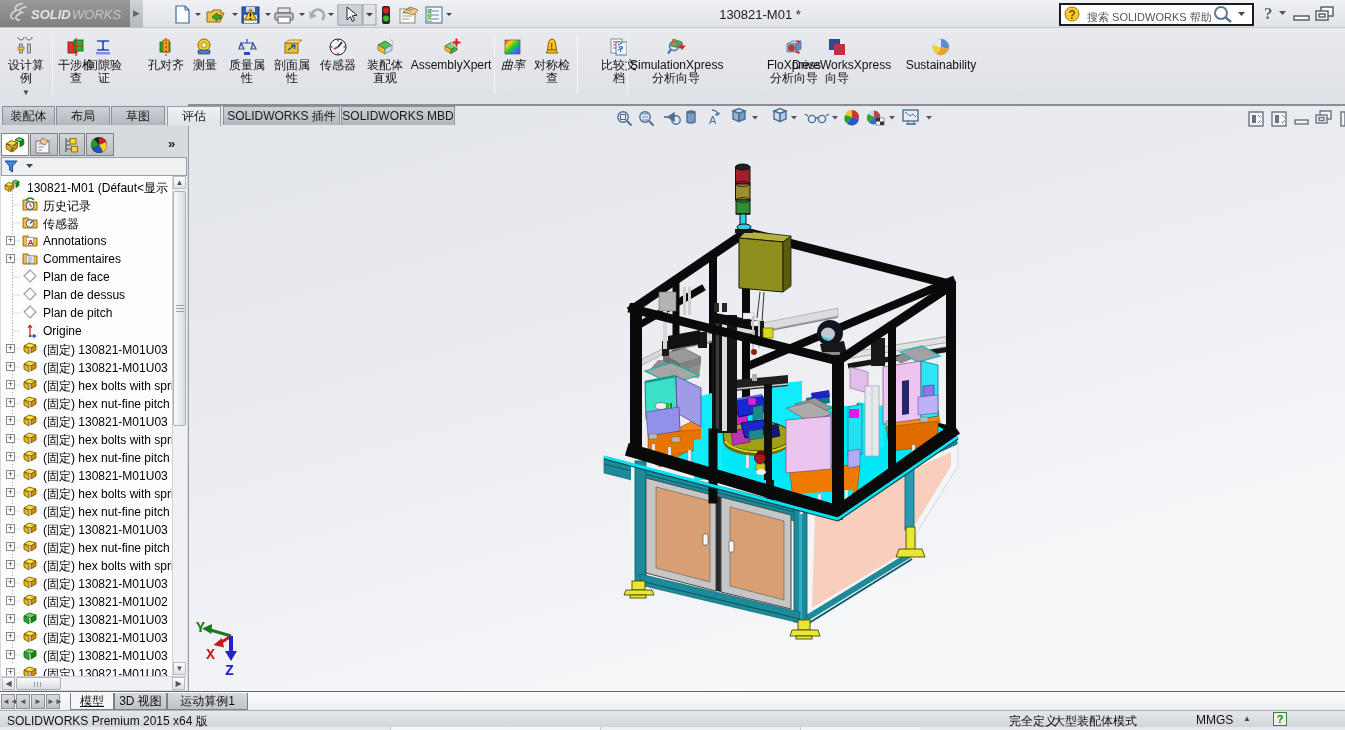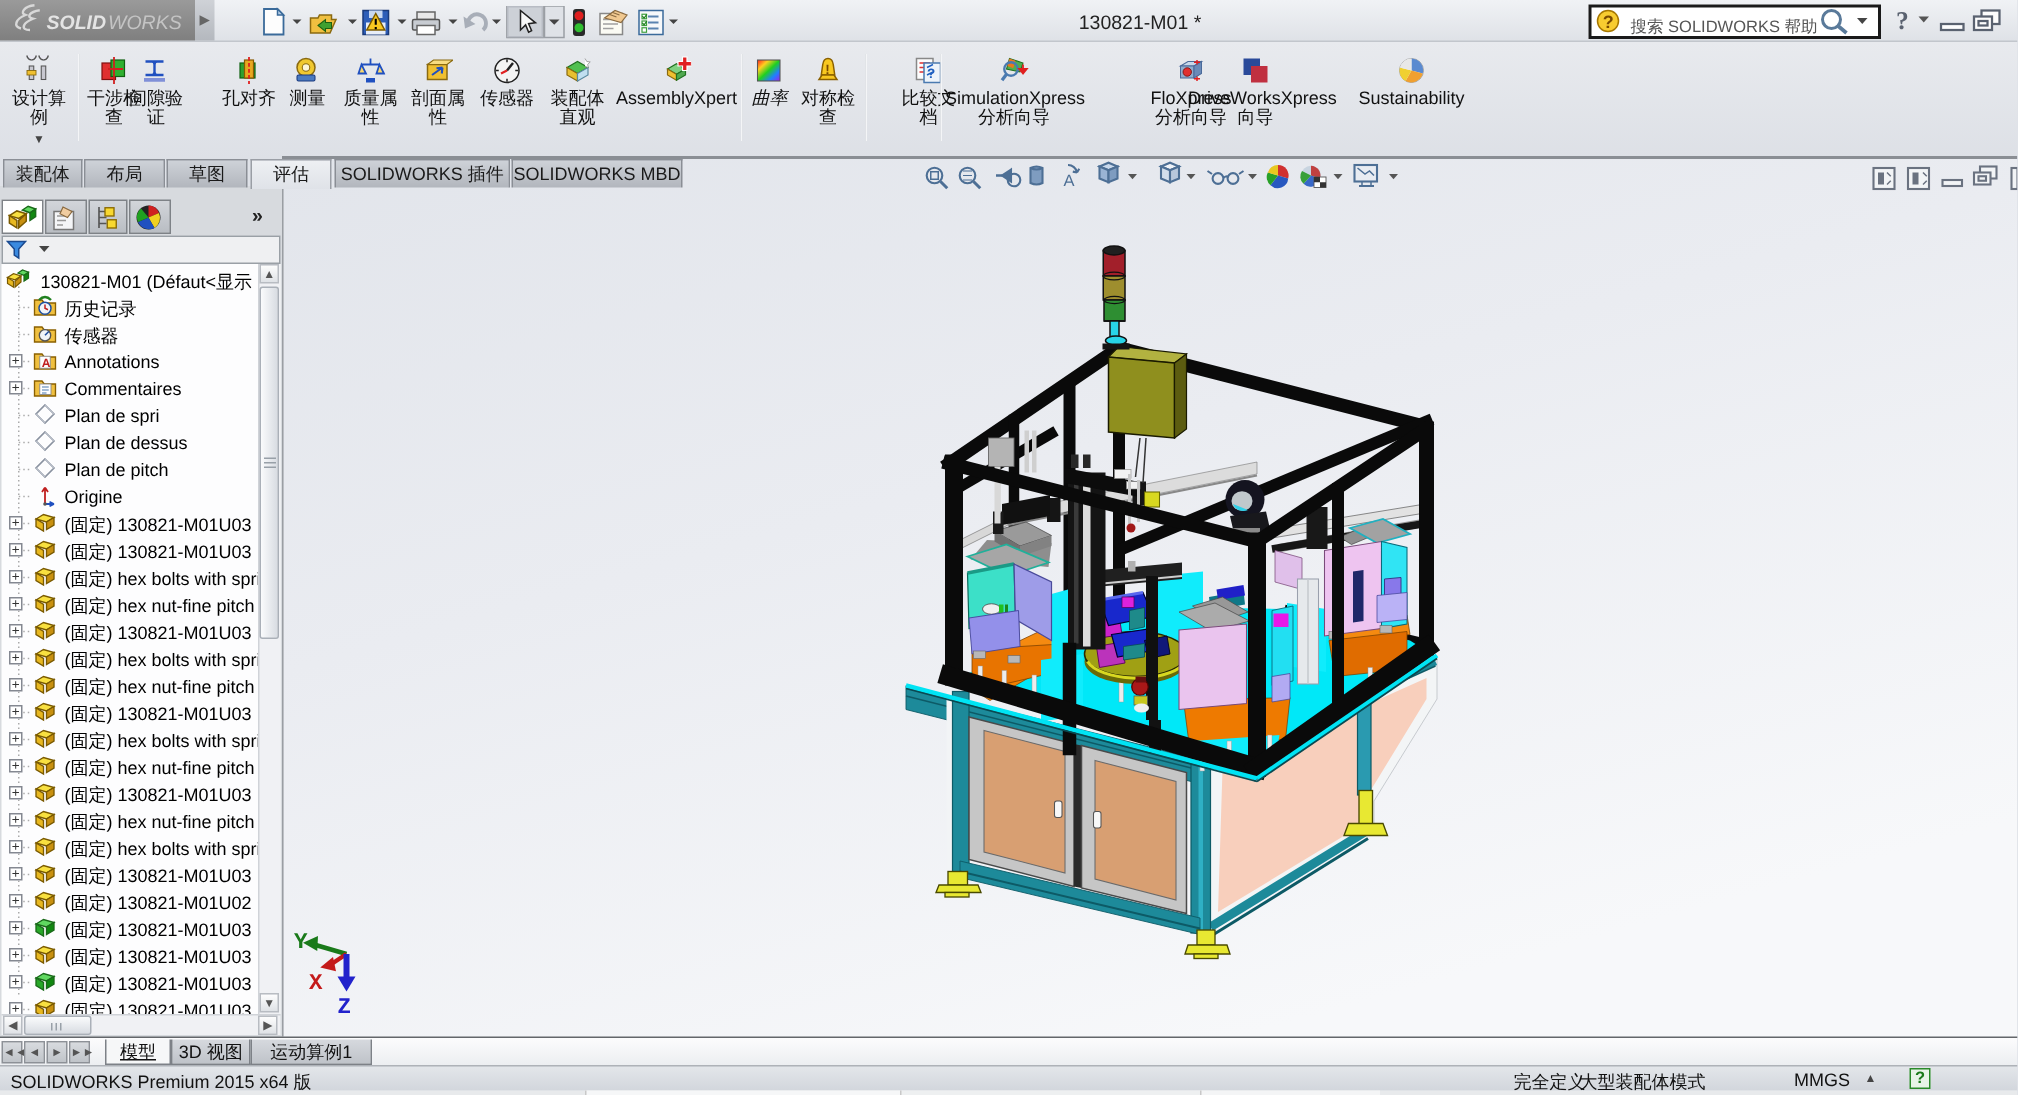--- a/index.html
+++ b/index.html
@@ -667,21 +667,21 @@
         <div class="plus">+</div>
         <svg style="position:absolute;left:21px;top:0px" width="16" height="16" viewBox="0 0 16 16">
           <use href="#i-fn"></use>
         </svg>
         <span class="txt" style="left:42px">Commentaires</span>
       </div>
     <div class="trow" style="top:92px;width:180px;">
         <svg style="position:absolute;left:21px;top:0px" width="16" height="16" viewBox="0 0 16 16">
           <use href="#i-plane"></use>
         </svg>
-        <span class="txt" style="left:42px">Plan de spri</span>
+        <span class="txt" style="left:42px">Plan de face</span>
       </div>
     <div class="trow" style="top:110px;width:180px;">
         <svg style="position:absolute;left:21px;top:0px" width="16" height="16" viewBox="0 0 16 16">
           <use href="#i-plane"></use>
         </svg>
         <span class="txt" style="left:42px">Plan de dessus</span>
       </div>
     <div class="trow" style="top:128px;width:180px;">
         <svg style="position:absolute;left:21px;top:0px" width="16" height="16" viewBox="0 0 16 16">
           <use href="#i-plane"></use>

